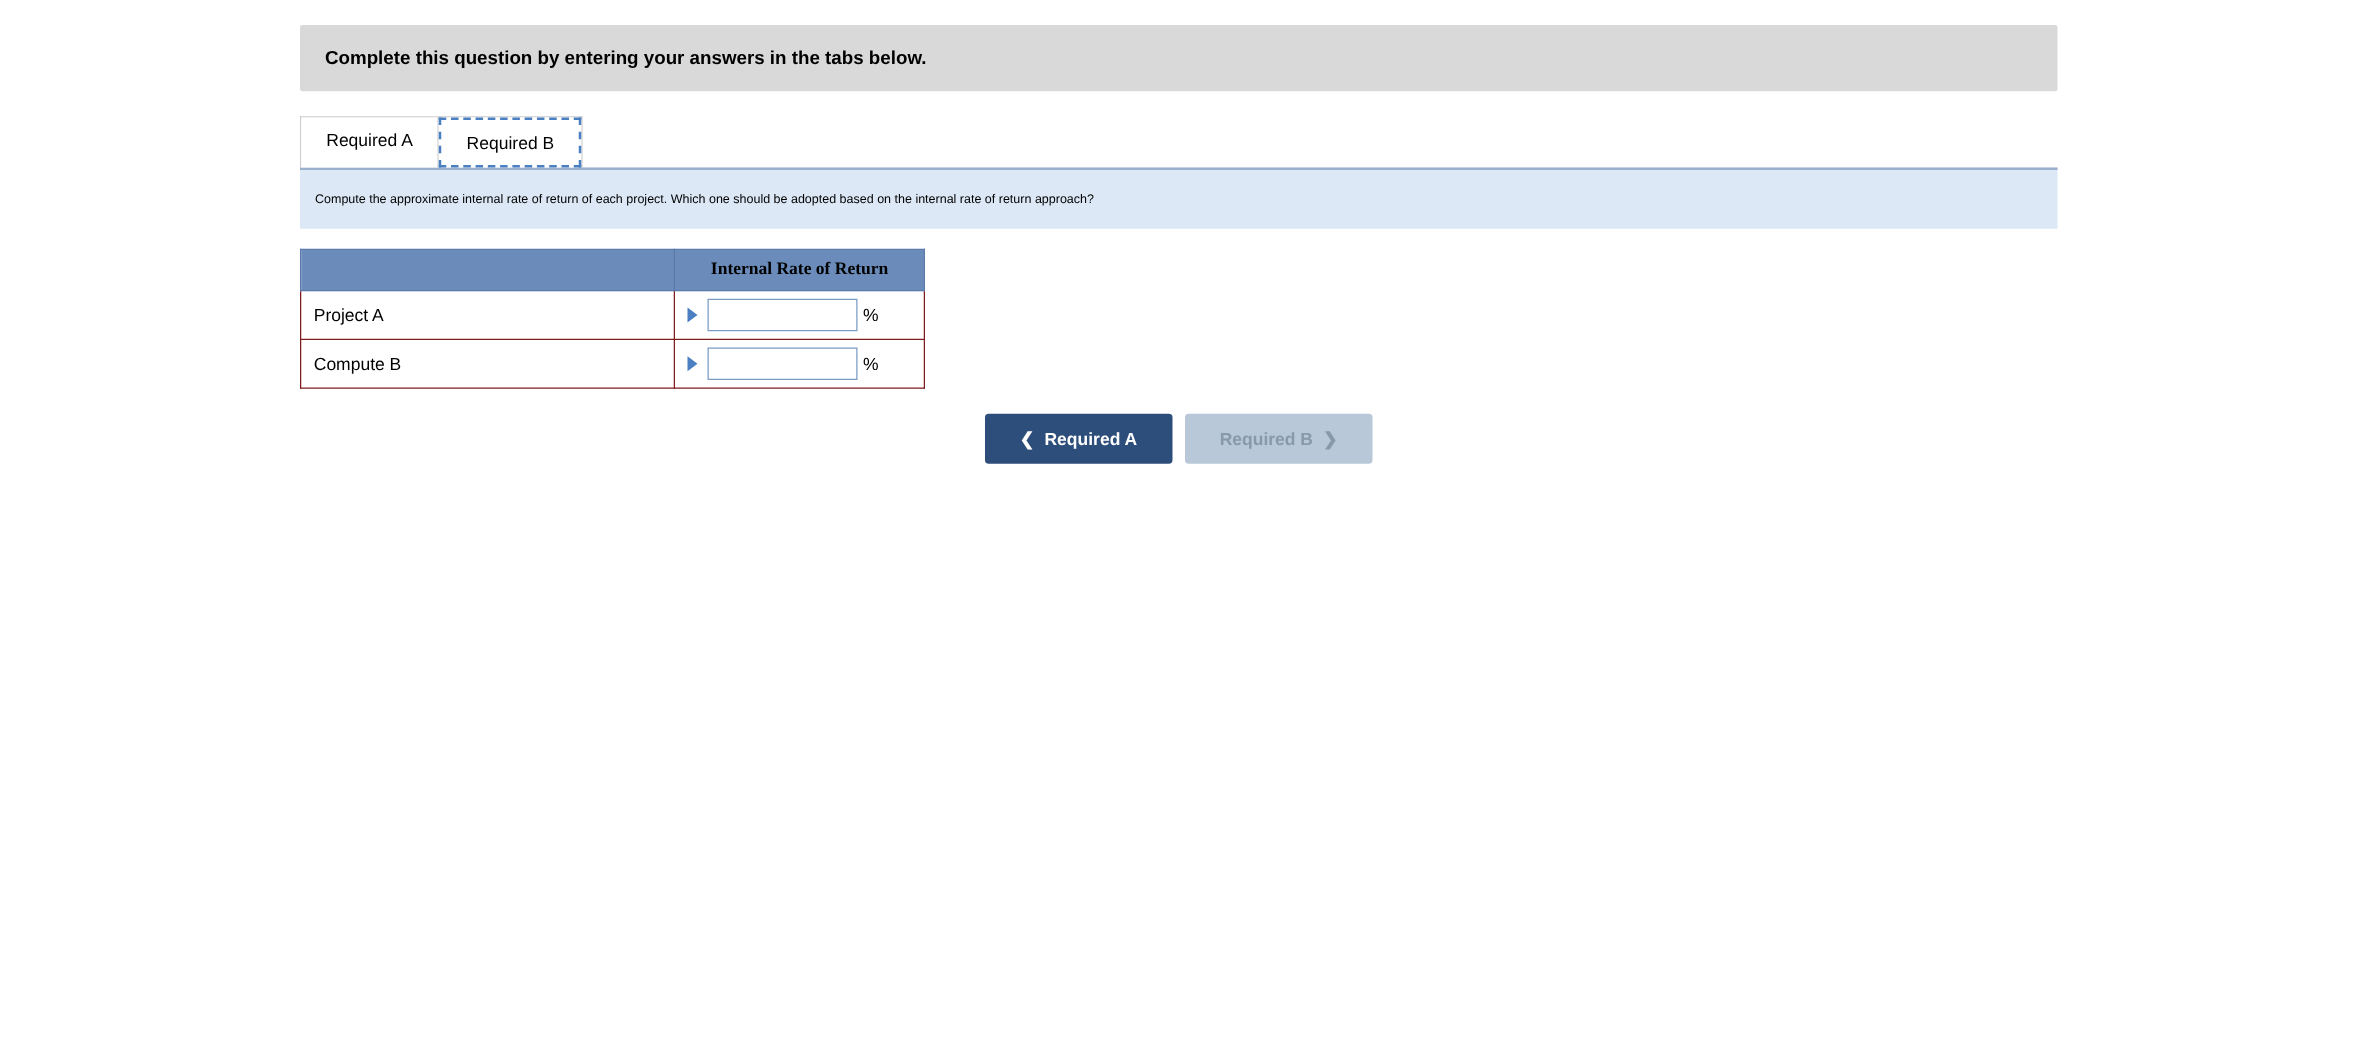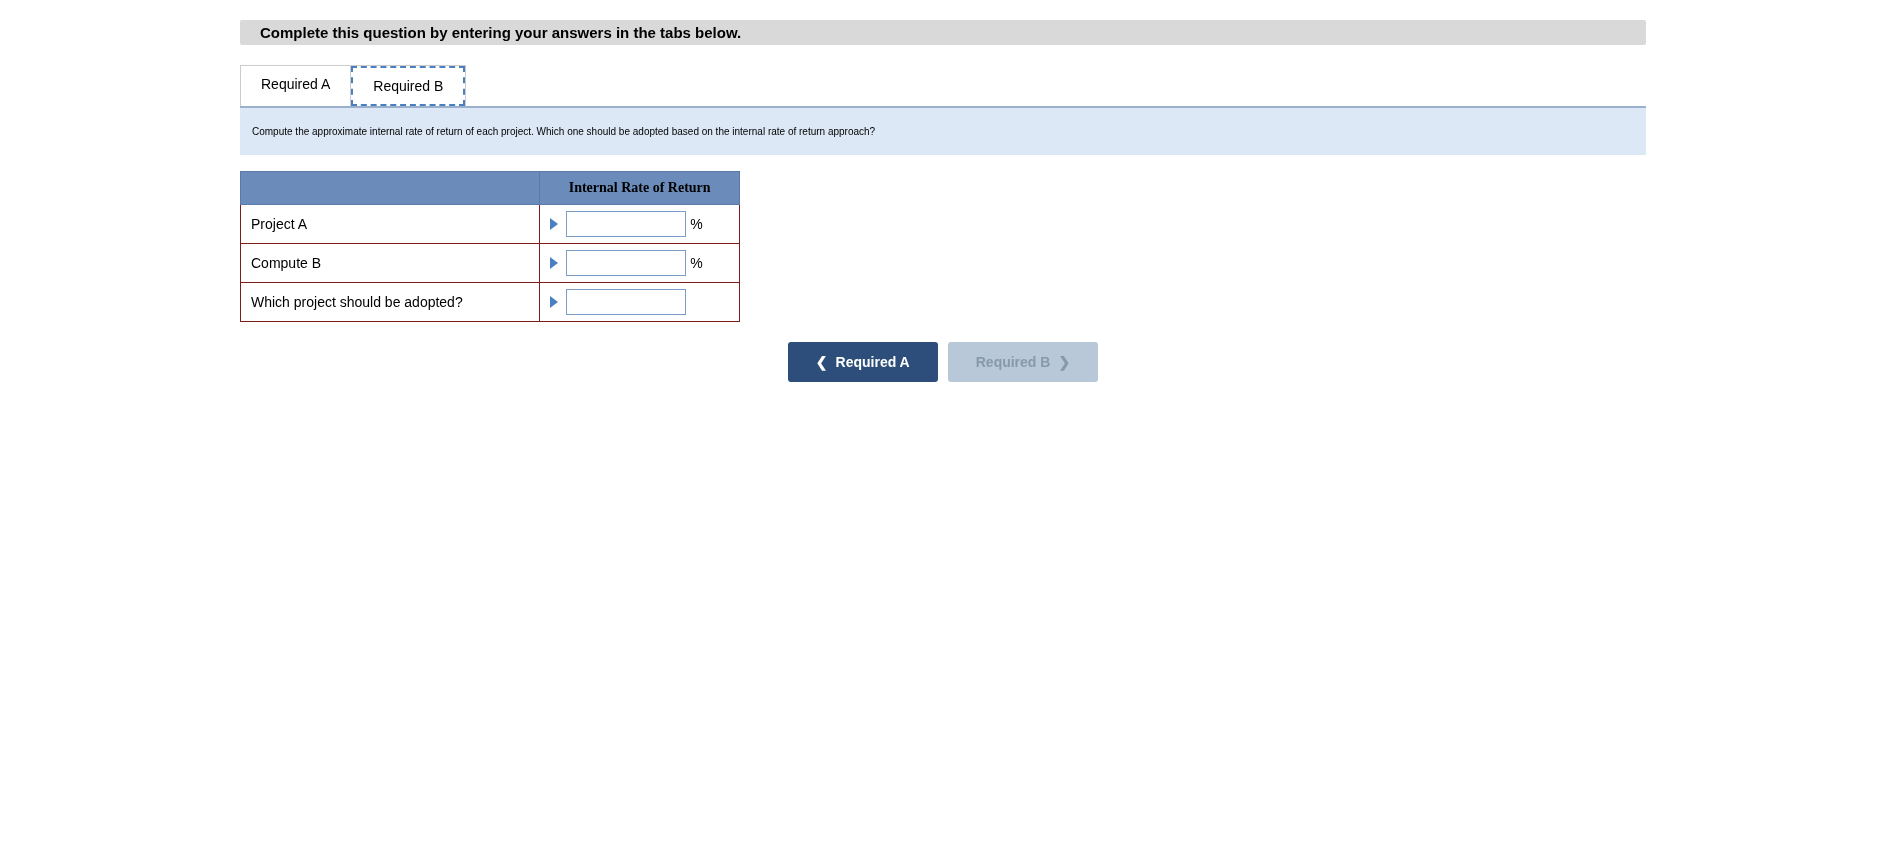--- a/index.html
+++ b/index.html
@@ -16,21 +16,21 @@
     }
 
     .page-wrapper {
       max-width: 1486px;
       margin: 0 auto;
       padding: 20px 40px;
     }
 
     .instruction-bar {
       background: #d9d9d9;
-      padding: 4px 20px;
+      padding: 18px 20px;
       margin-bottom: 20px;
       border-radius: 2px;
     }
 
     .instruction-bar .instruction-text {
       font-weight: bold;
       font-size: 15px;
     }
 
     .tabs-container {
@@ -220,29 +220,20 @@
         <tr>
           <td class="row-label">Compute B</td>
           <td>
             <div class="input-cell">
               <span class="tab-arrow"></span>
               <input type="text" style="">
               <span class="percent-sign">%</span>
             </div>
           </td>
         </tr>
-        <tr>
-          <td class="row-label">Which project should be adopted?</td>
-          <td>
-            <div class="input-cell">
-              <span class="tab-arrow"></span>
-              <input type="text" style="">
-            </div>
-          </td>
-        </tr>
       </tbody>
     </table>
   </div>
 
   <div class="nav-buttons">
     <button class="nav-btn active-btn">
       <span class="chevron-left"></span>
       <span>Required A</span>
     </button>
     <button class="nav-btn inactive-btn">

